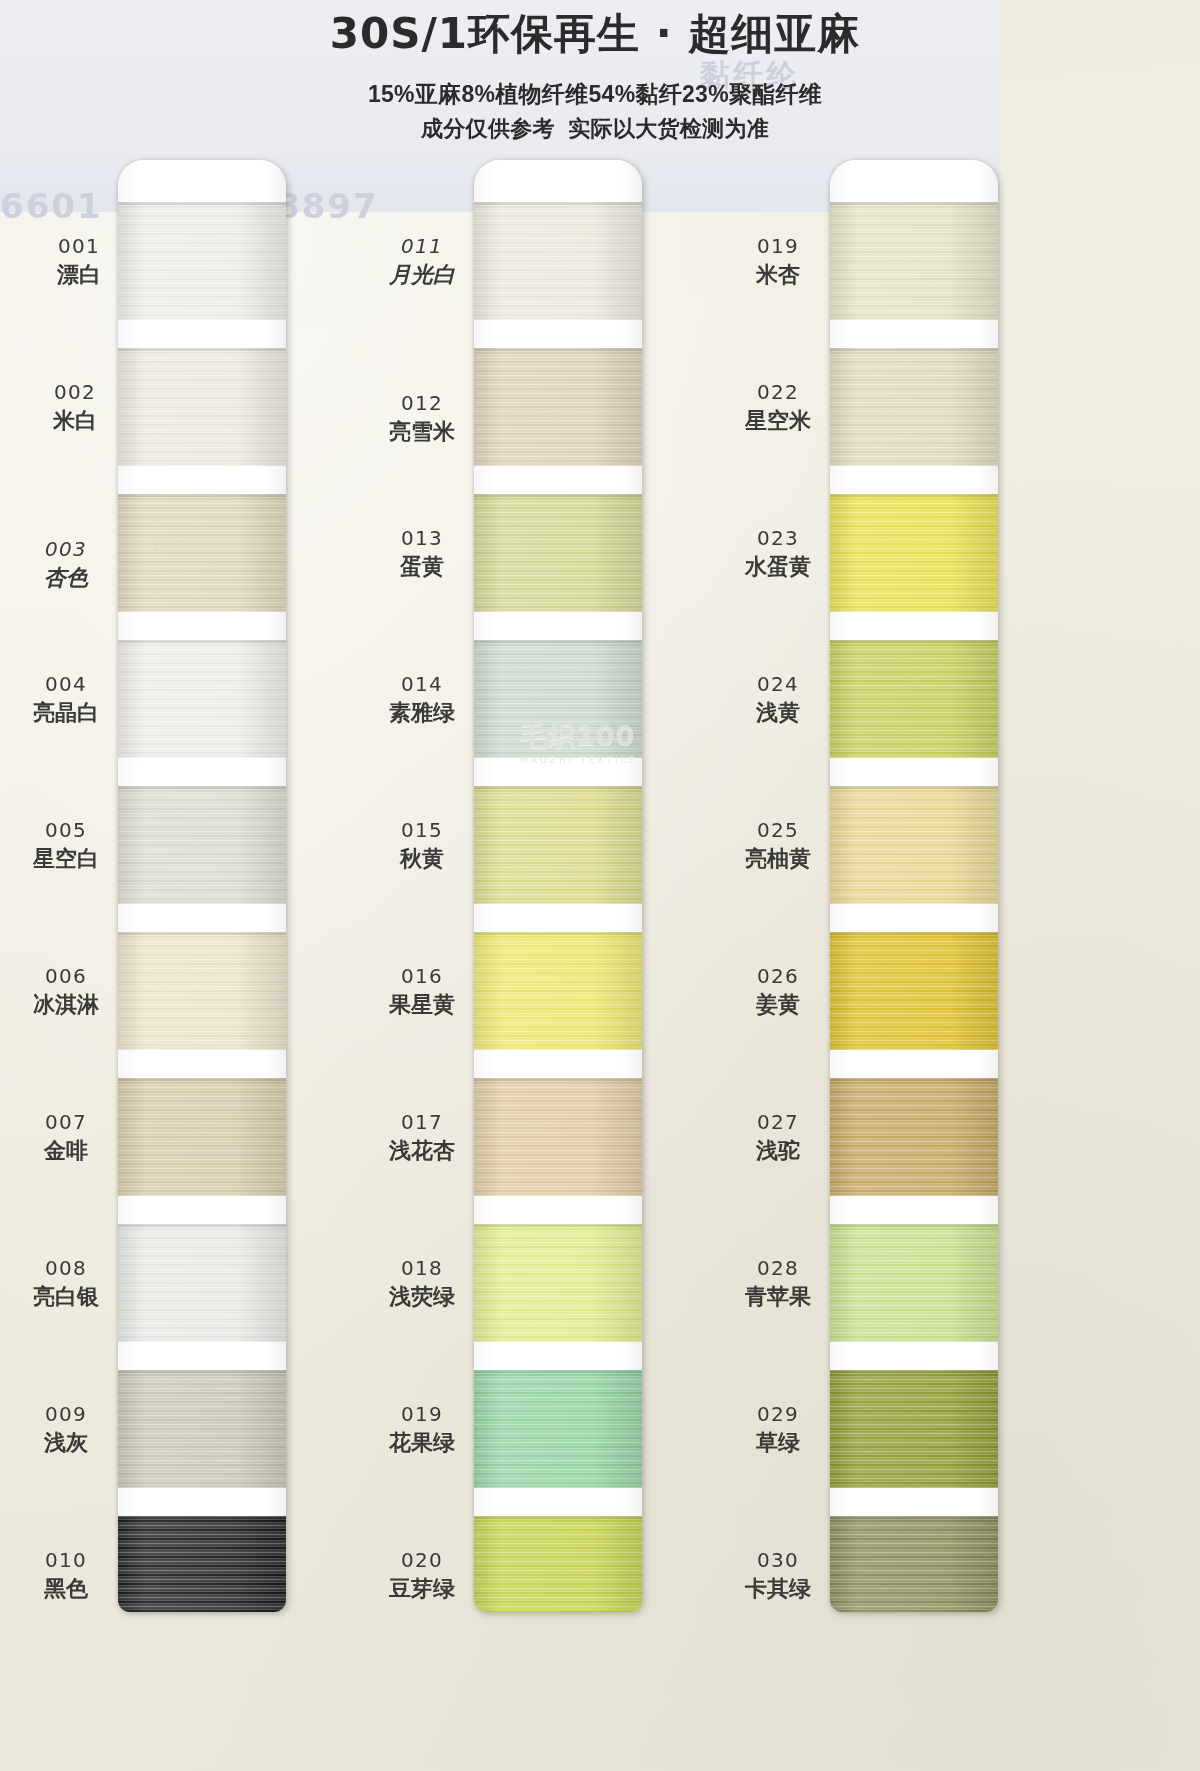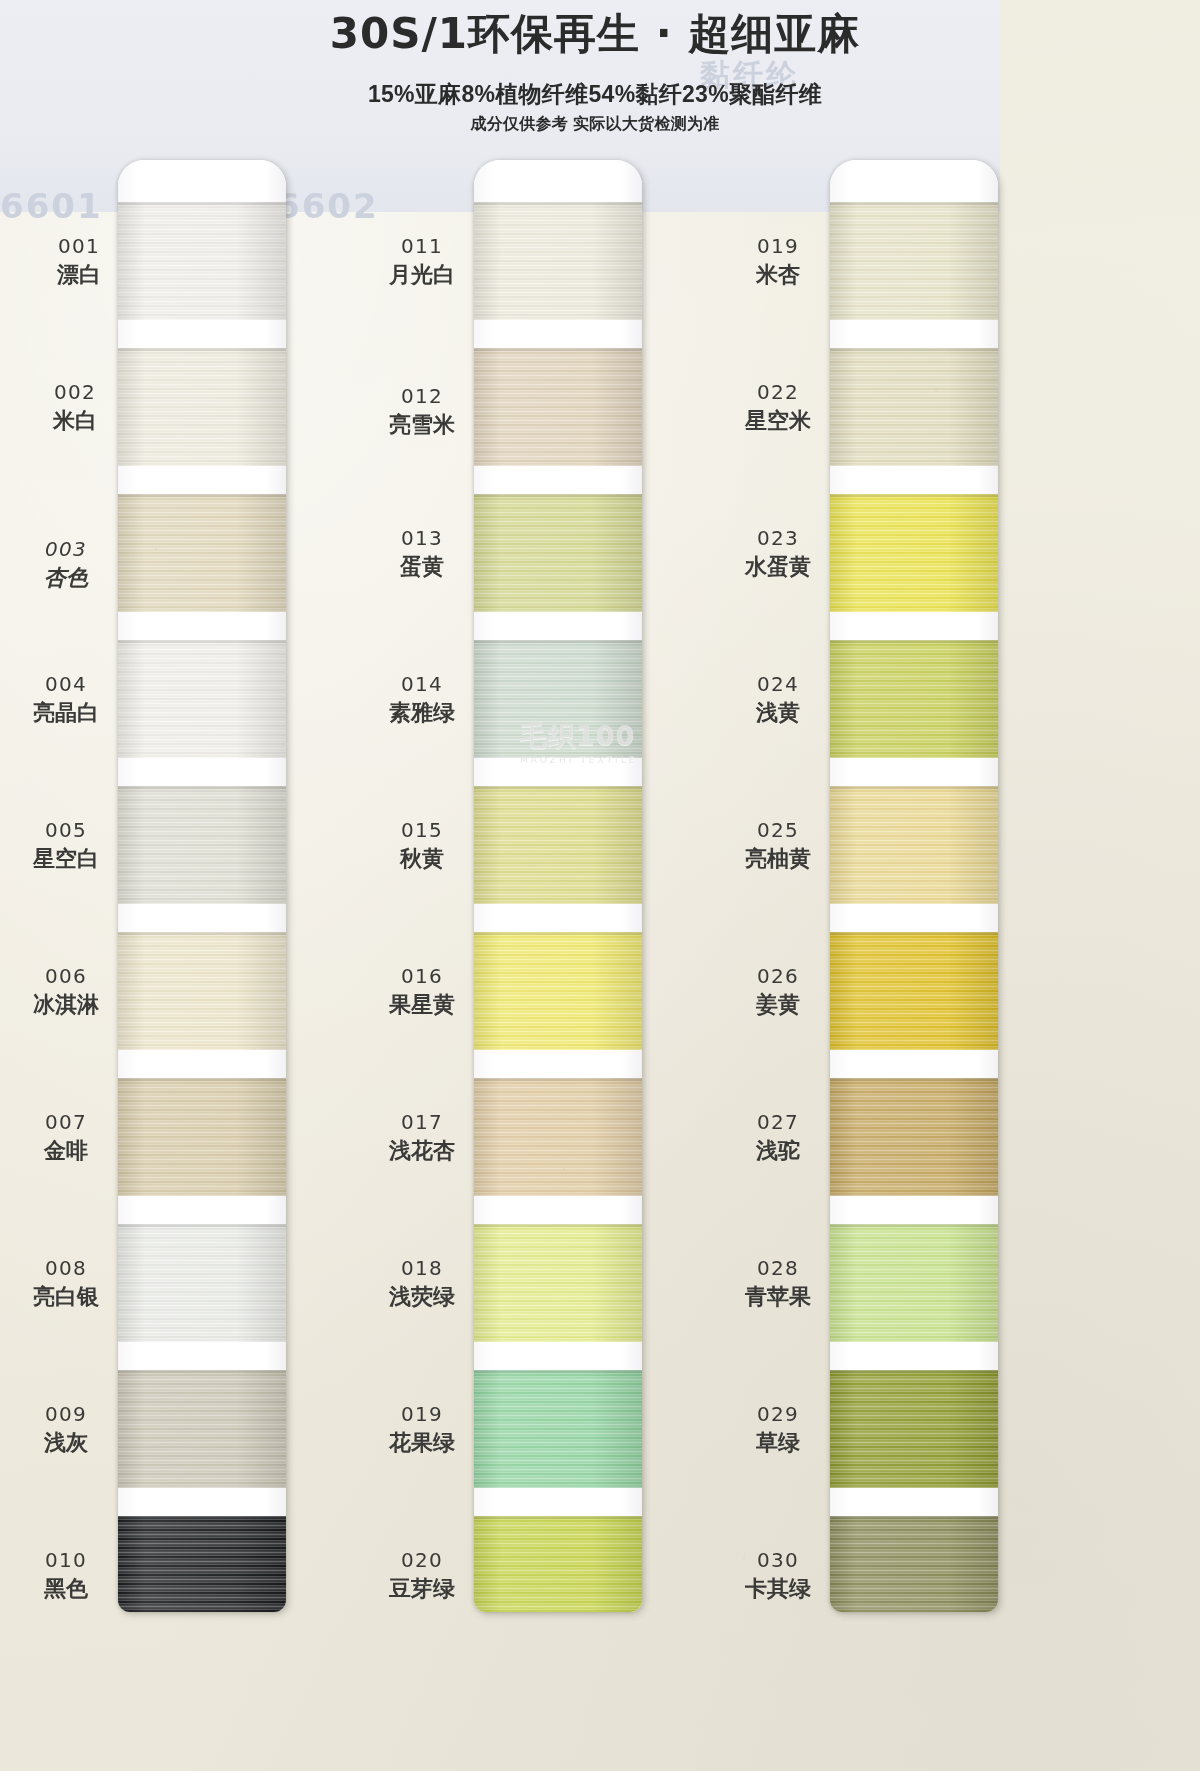--- a/index.html
+++ b/index.html
@@ -39,21 +39,21 @@
   #heading{
     position:absolute;left:0;top:8px;width:1190px;text-align:center;z-index:4;
     color:#2b2b2b;
   }
   #title{
     font-size:42px;font-weight:bold;letter-spacing:1px;
     font-family:"DejaVu Sans","Liberation Sans",sans-serif;
     line-height:1.22;white-space:nowrap;
   }
   #sub1{font-size:23px;font-weight:bold;margin-top:20px;letter-spacing:.3px;}
-  #sub2{font-size:16px;font-weight:bold;margin-top:4px;letter-spacing:.3px;}
+  #sub2{font-size:22px;font-weight:bold;margin-top:4px;letter-spacing:.3px;font-family:Liberation Mono, monospace;}
   
   .col{position:absolute;top:160px;}
   .col-1{left:0px;}
   .col-2{left:356px;}
   .col-3{left:712px;}
   .labels{position:absolute;top:0;width:132px;}
   .col-1 .labels{left:0px;}
   .col-2 .labels{left:0px;}
   .col-3 .labels{left:0px;}
   .card{
@@ -114,21 +114,21 @@
       radial-gradient(circle at 62% 88%, rgba(120,115,100,.15) 0 1px, transparent 1.2px);
   }
 </style>
 </head>
 <body>
 
 <div id="sheet"></div>
 
 <div id="topband">
   <span class="ghost g1">6601</span>
-  <span class="ghost g2">6602</span>
+  <span class="ghost g2">8897</span>
   <span class="ghost g3">6603</span>
   <span class="ghost g4">黏纤纶</span>
 </div>
 
 <div id="heading">
   <div id="title">30S/1环保再生 · 超细亚麻</div>
   <div id="sub1">15%亚麻8%植物纤维54%黏纤23%聚酯纤维</div>
   <div id="sub2">成分仅供参考  实际以大货检测为准</div>
 </div>
 
@@ -226,25 +226,25 @@
           <div class="swatch" style="top: 1356px; height: 118px; background: rgb(23, 24, 26);">
             <div class="fib"></div>
             <div class="shade"></div>
             <div class="topedge"></div>
           </div>
         </div>
       </div>
     </div>
     <div class="col col-2">
       <div class="labels">
-        <div class="lbl" style="top: 73px;">
+        <div class="lbl" style="top: 73px; font-style: italic;">
           <span class="code">011</span>
           <span class="name">月光白</span>
         </div>
-        <div class="lbl" style="top: 223px;">
+        <div class="lbl" style="top: 230px;">
           <span class="code">012</span>
           <span class="name">亮雪米</span>
         </div>
         <div class="lbl" style="top: 365px;">
           <span class="code">013</span>
           <span class="name">蛋黄</span>
         </div>
         <div class="lbl" style="top: 511px;">
           <span class="code">014</span>
           <span class="name">素雅绿</span>

